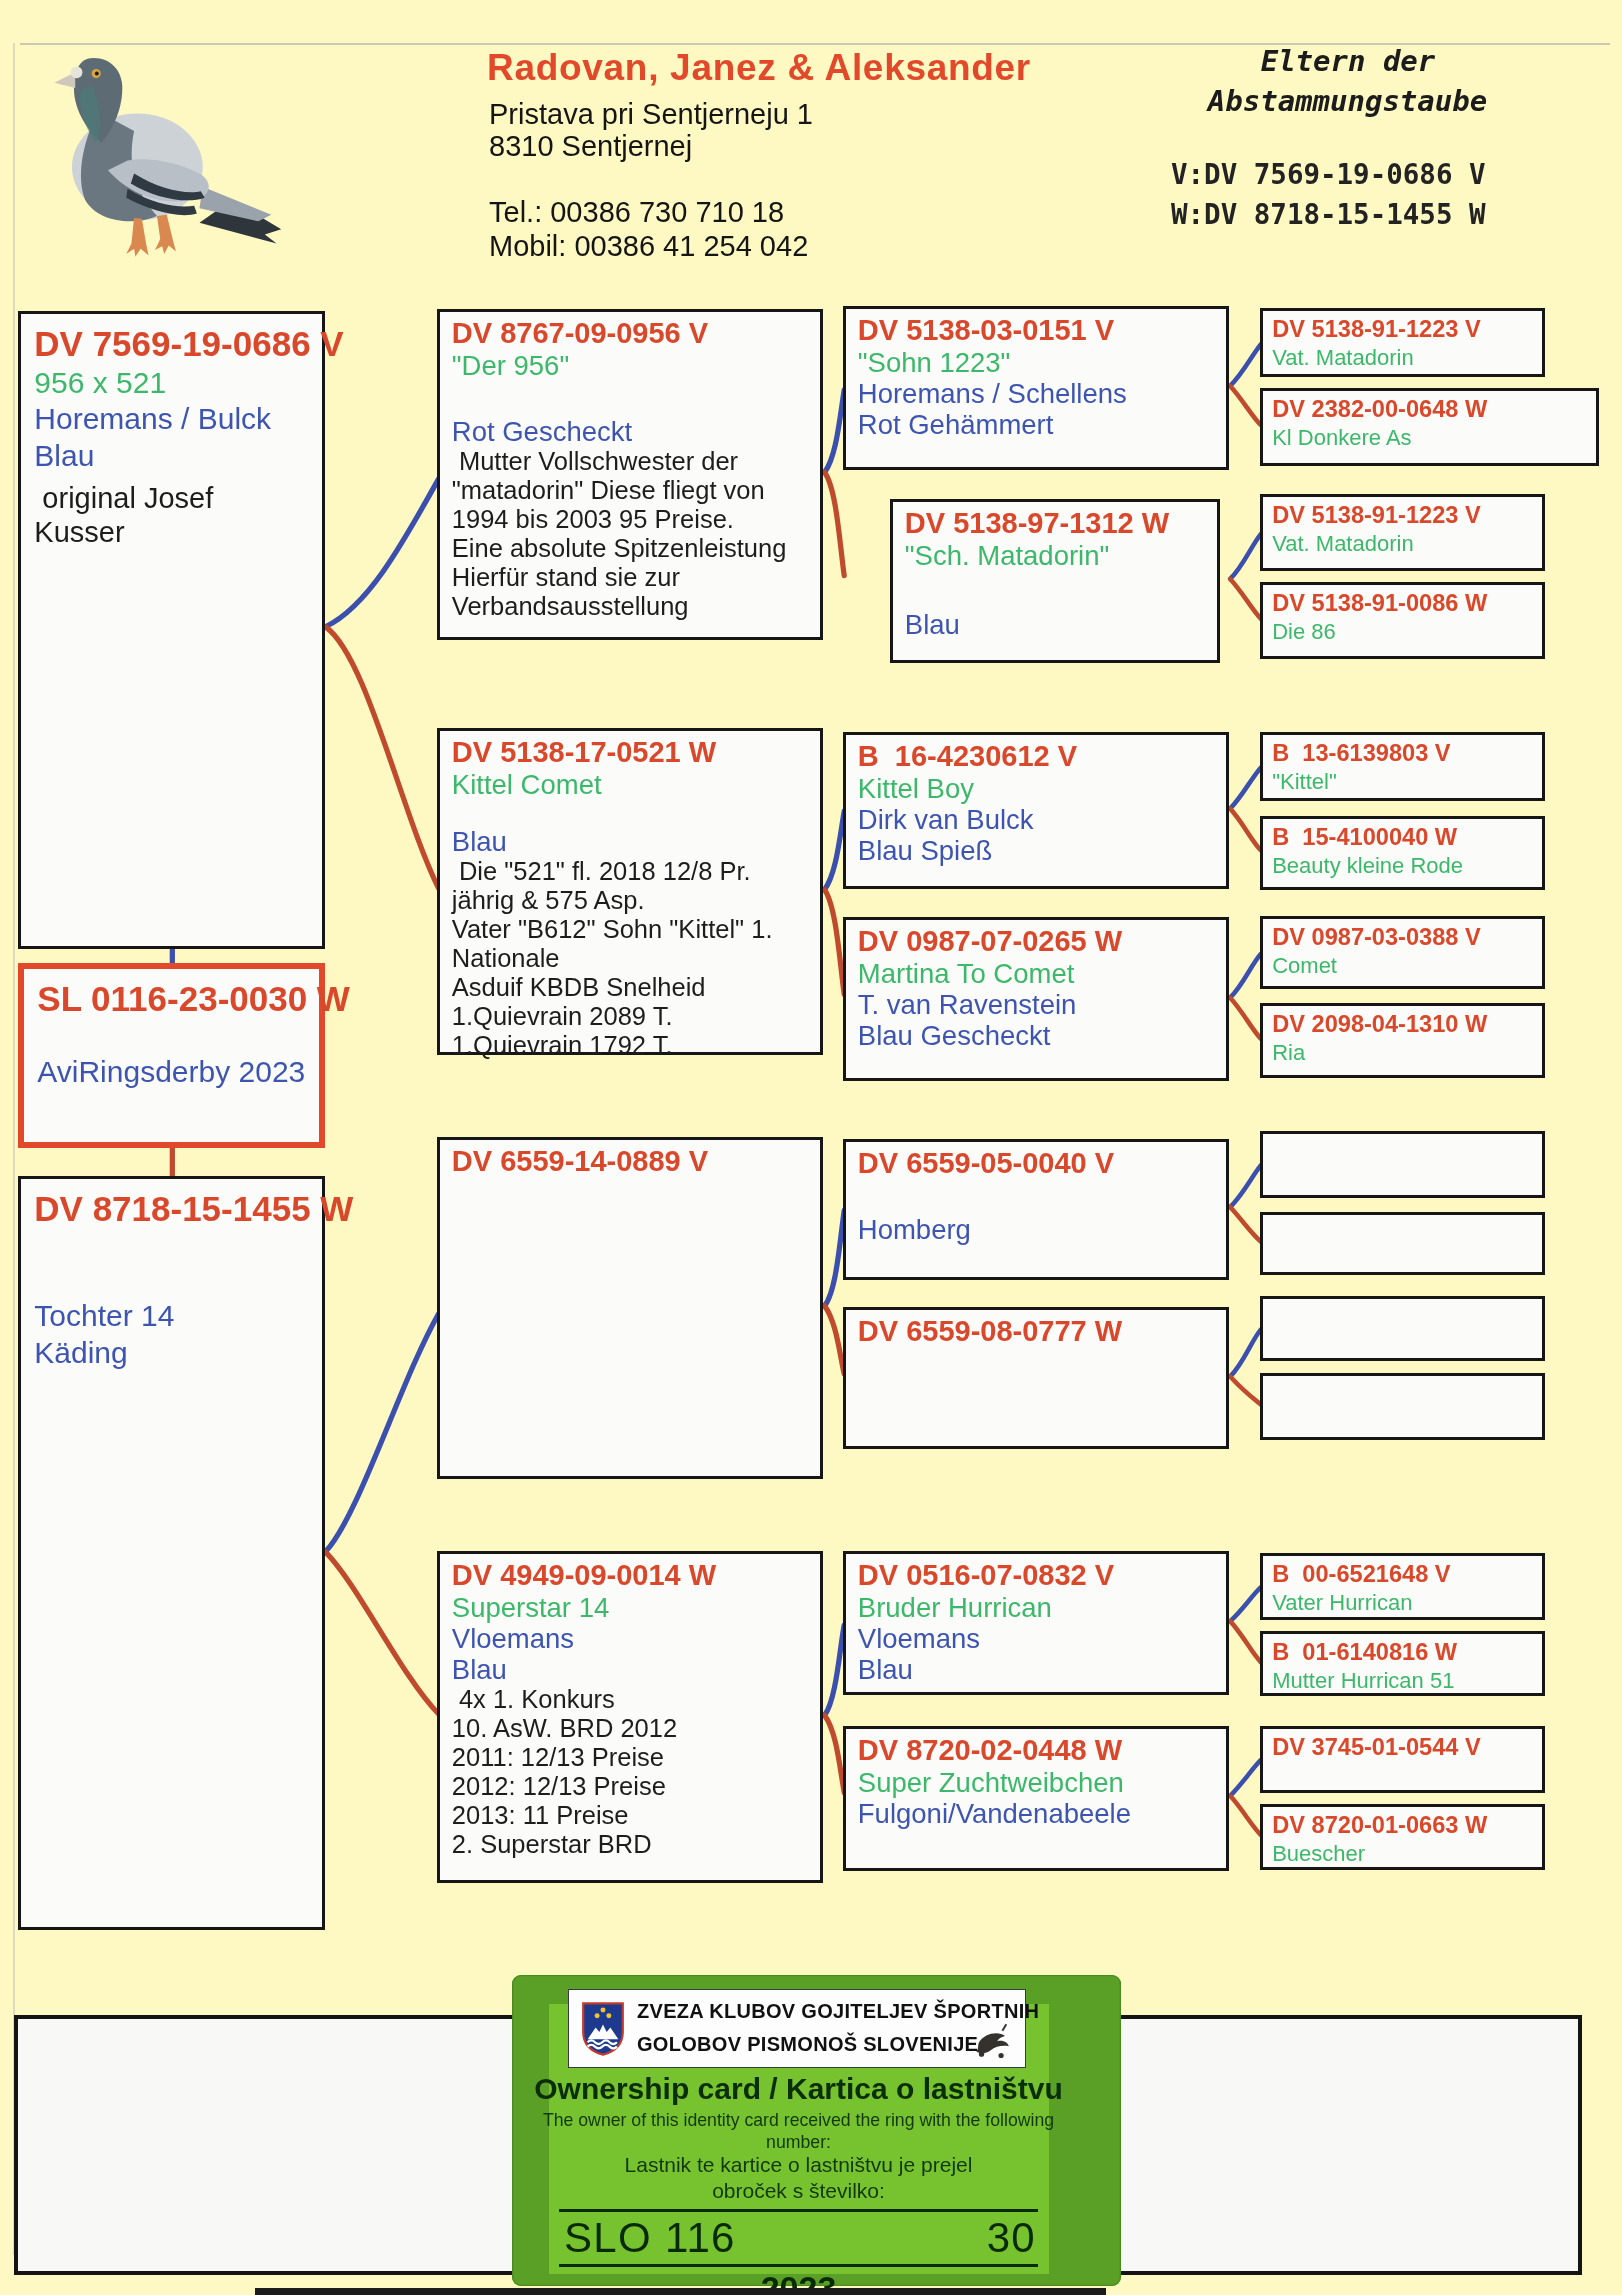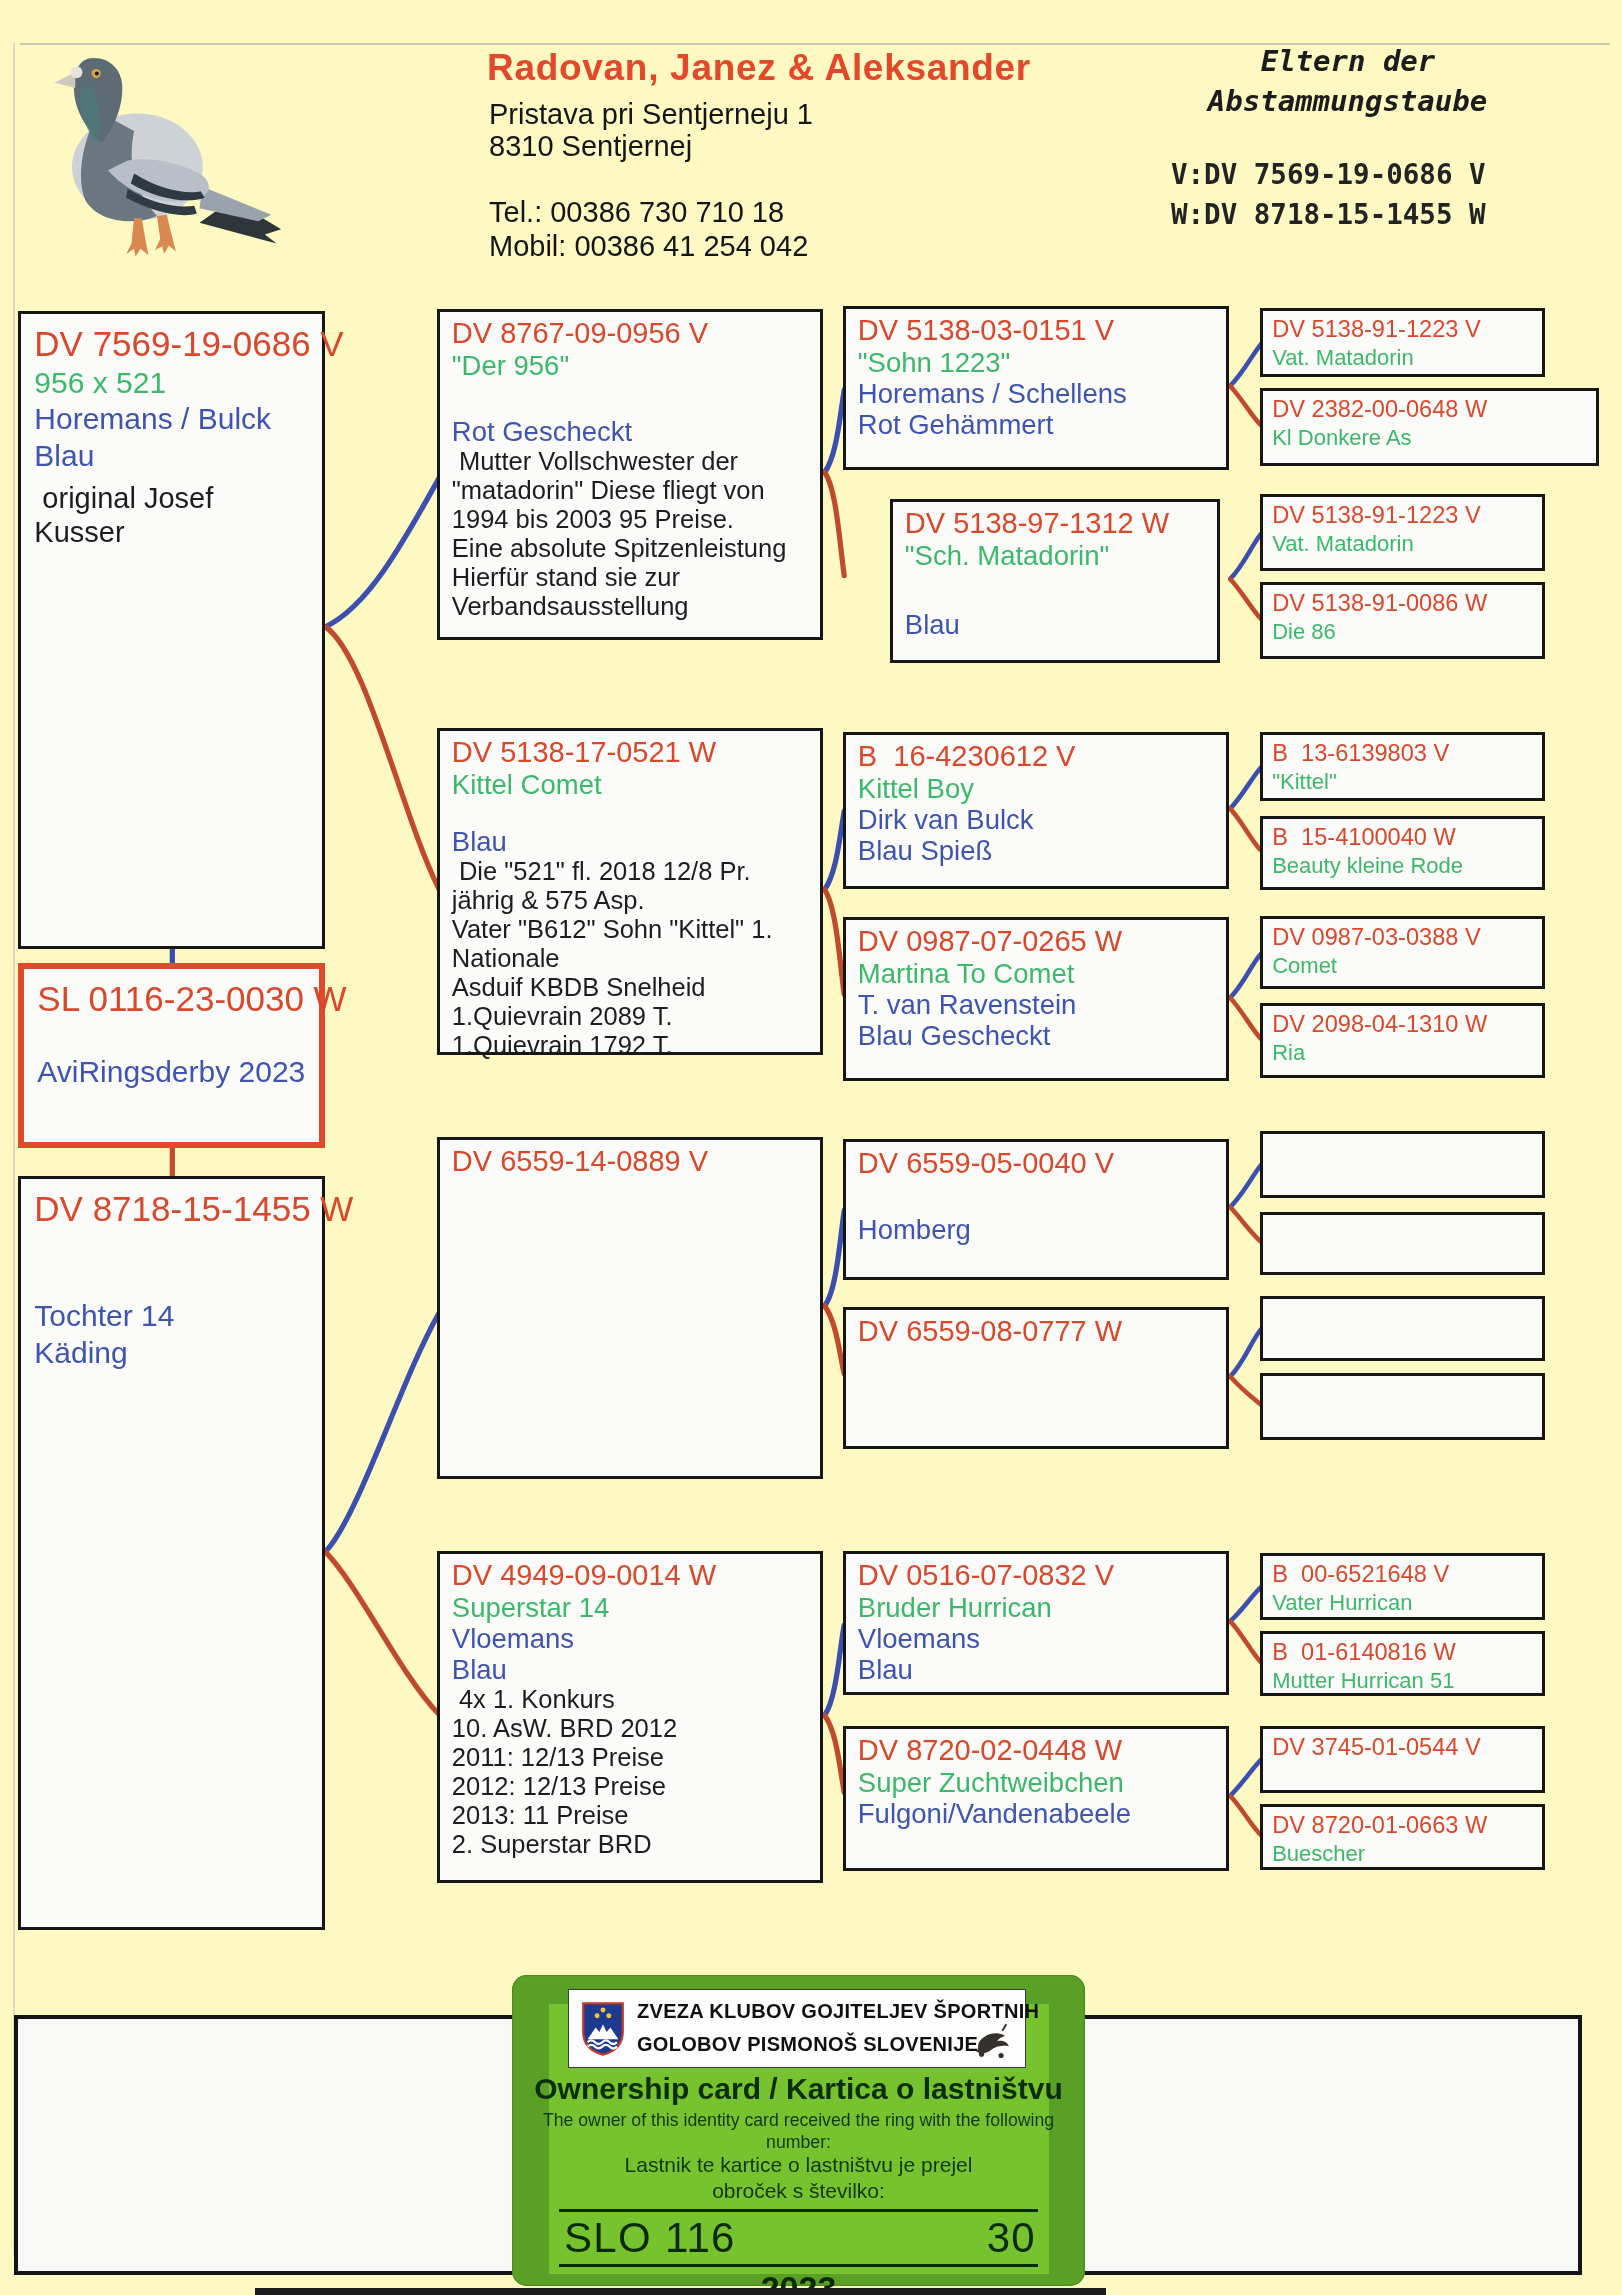--- a/index.html
+++ b/index.html
@@ -13,36 +13,36 @@
 
   
   .breeder{font-size:37px;font-weight:bold;color:#e2492a;letter-spacing:0.7px;}
   .hline{font-size:29px;color:#151515;}
   .mono-h{font-family:"DejaVu Sans Mono",monospace;font-style:italic;font-weight:bold;font-size:29px;color:#1c1c1c;}
   .mono-r{font-family:"DejaVu Sans Mono",monospace;font-weight:bold;font-size:27.5px;color:#232323;white-space:pre;}
 
   
   .pbox{position:absolute;background:#fbfbf9;border:3.9px solid #161616;box-sizing:border-box;padding:5.2px 11.8px;}
   .pbox.subject{border:6.5px solid #e2492a;}
-  .ring{font-size:29px;font-weight:normal;color:#d9482b;white-space:pre;line-height:33px;}
+  .ring{font-size:29px;font-weight:bold;color:#d9482b;white-space:pre;line-height:33px;}
   .alias{font-size:27.5px;color:#3cb86a;white-space:pre;line-height:31px;}
   .blue{font-size:27.5px;color:#3d55b0;white-space:pre-wrap;line-height:31px;}
   .notes{font-size:25.5px;color:#1d1d1d;white-space:pre-wrap;line-height:29px;}
   .g1{padding:9.2px 13px;}
   .g1 .ring{font-size:35px;line-height:42px;}
   .g1 .alias{font-size:30px;line-height:35px;}
   .g1 .blue{font-size:30px;line-height:37px;}
   .g1 .notes{font-size:29px;line-height:34px;}
   .g4{padding:3.9px 9.2px;}
   .g4 .ring{font-size:23.6px;line-height:29px;}
   .g4 .alias{font-size:22px;line-height:27.5px;}
 
   
   .bigframe{position:absolute;left:14.4px;top:2015px;width:1568px;height:260px;border:4.6px solid #141414;box-sizing:border-box;background:#f8f8f6;}
-  .card{position:absolute;left:512px;top:1975px;width:573px;height:311px;background:#5ba026;border-radius:15px;box-shadow:0 0 0 1.3px #4c8a1e inset;}
+  .card{position:absolute;left:512px;top:1975px;width:573px;height:311px;background:#5ba026;border-radius:9px;box-shadow:0 0 0 1.3px #4c8a1e inset;padding-left:36px;}
   .card-inner{position:absolute;left:37px;top:29px;width:500px;height:270px;background:#76c32f;}
   .banner{position:absolute;left:56px;top:14.4px;width:458px;height:79px;background:#fdfdfd;border:1.3px solid #3a3a3a;box-sizing:border-box;}
   .orgline{font-size:20px;font-weight:bold;color:#101010;letter-spacing:0.3px;white-space:pre;}
   .cardtitle{font-size:30px;font-weight:bold;color:#0b2d08;text-align:center;}
   .cardnote{font-size:17.7px;color:#13380d;text-align:center;}
   .cardnote-sl{font-size:21px;color:#13380d;text-align:center;}
   .ringrule{position:absolute;height:2.6px;background:#0a2a06;}
   .ringseries{font-size:42px;color:#0a2a06;letter-spacing:1.3px;}
   .year{font-size:34px;font-weight:bold;color:#0a2a06;text-align:center;}
   .bottombar{position:absolute;left:255px;top:2288px;width:851px;height:7.9px;background:#1c1c1c;}

